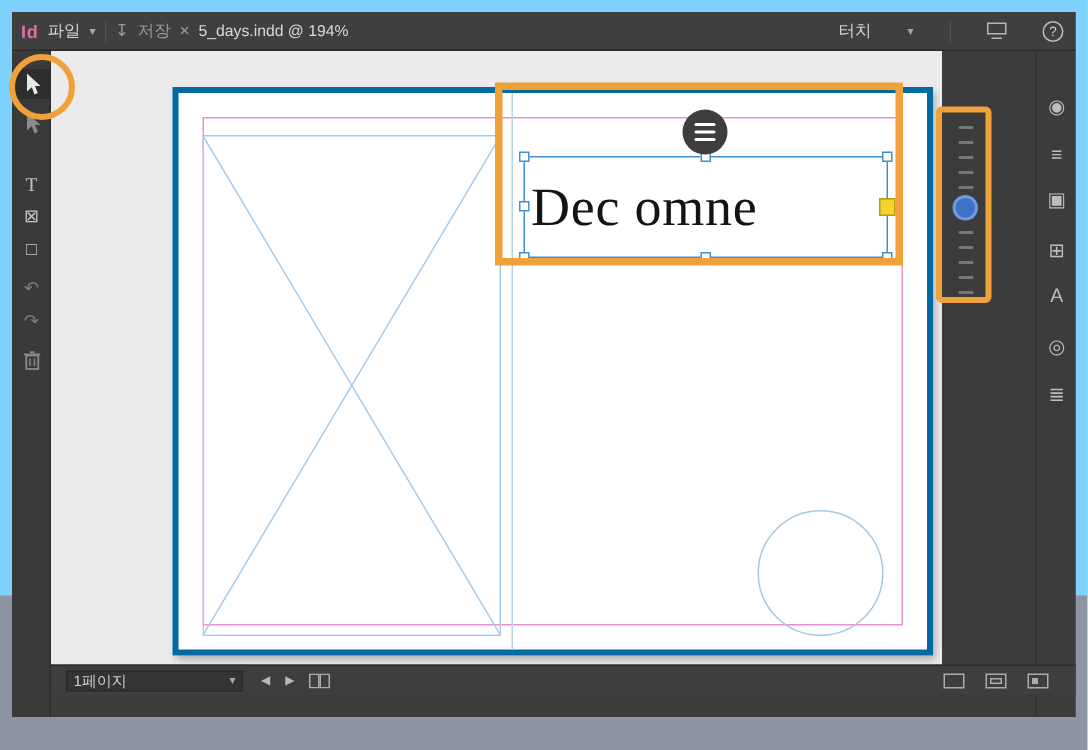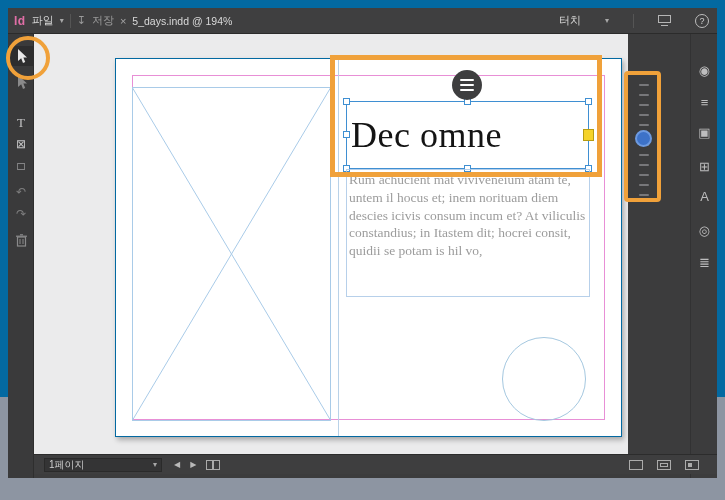--- a/index.html
+++ b/index.html
@@ -1,18 +1,18 @@
 <!DOCTYPE html>
 <html><head>
 <meta charset="utf-8">
 <style>
   * { margin:0; padding:0; box-sizing:border-box; }
   html,body { width:725px; height:500px; }
   body { font-family:"Liberation Sans", sans-serif; background:#8d95a2; overflow:hidden; }
-  #root { position:relative; width:725px; height:397px; background:#0369a1; }
+  #root { position:relative; width:725px; height:397px; background:#7dd3fc; }
 
   
   .app { position:absolute; left:8px; top:8px; width:709px; height:470px; background:#3c3c3d; }
 
   
   .topbar { position:absolute; left:0; top:0; right:0; height:26px; background:#3f3f40;
             border-bottom:1px solid #2b2b2b; display:flex; align-items:center; font-size:11px; color:#d6d6d6; }
   .tb-left { display:flex; align-items:center; gap:6px; padding-left:6px; flex:1; }
   .tb-right { display:flex; align-items:center; gap:24px; padding-right:8px; }
   .id-logo { color:#e06ea6; font-weight:bold; font-size:12px; letter-spacing:0.5px; }
@@ -41,34 +41,34 @@
   .iconcol { position:absolute; right:0; top:0; bottom:0; width:27px; border-left:1px solid #323233; }
   .ricon { position:absolute; left:0; width:27px; height:20px; display:flex; align-items:center; justify-content:center;
            color:#bdbdbe; font-size:13px; }
   
   .slider { position:absolute; left:6px; top:44px; width:20px; height:128px; }
   .tick { position:absolute; left:5px; width:10px; height:2px; background:#77777a; border-radius:1px; }
   .thumb { position:absolute; left:1px; width:17px; height:17px; border-radius:50%; background:#3d72c8;
            border:2px solid #6d9ae0; }
 
   
-  .bottombar { position:absolute; left:26px; right:0; bottom:4px; height:20px; background:#3e3e3f;
+  .bottombar { position:absolute; left:26px; right:0; bottom:15px; height:20px; background:#3e3e3f;
                border-top:1px solid #2c2c2c; display:flex; align-items:center; font-size:10px; color:#c9c9c9; }
   .page-dd { margin-left:10px; width:118px; height:14px; background:#343435; border:1px solid #2a2a2a;
              display:flex; align-items:center; justify-content:space-between; padding:0 4px; color:#cfcfcf; }
   .nav { display:flex; align-items:center; gap:10px; margin-left:12px; font-size:8px; color:#b9b9b9; }
   .screen-icons { margin-left:auto; display:flex; gap:14px; margin-right:18px; }
   .scr-ico { width:14px; height:10px; border:1px solid #ababab; position:relative; }
   .scr-ico.fill2:after { content:""; position:absolute; left:2px; top:2px; right:2px; bottom:2px; border:1px solid #ababab; }
   .scr-ico.fill3:after { content:""; position:absolute; left:2px; top:2px; width:4px; bottom:2px; background:#ababab; }
 
   
   .canvas { position:absolute; left:26px; top:26px; width:594px; bottom:20px; background:#ebebec; }
   .page { position:absolute; left:81px; top:24px; width:507px; height:379px; background:#ffffff;
-          border:1px solid #0369a1; box-shadow:2px 3px 5px rgba(0,0,0,0.28); }
+          border:4px solid #0369a1; box-shadow:2px 3px 5px rgba(0,0,0,0.28); }
   .margins { position:absolute; left:16px; top:16px; right:16px; bottom:16px; border:1px solid #e88fd6; }
   .split-guide { position:absolute; left:222px; top:0; width:1px; height:100%; background:#b9d2e8; }
   .xframe { position:absolute; left:16px; top:28px; width:199px; height:334px; }
   .xframe svg { display:block; width:100%; height:100%; }
 
   
   .headframe { position:absolute; left:230px; top:42px; width:243px; height:68px;
                border:1px solid #3f8fd2; background:#fff; display:flex; align-items:center; }
   .headframe .txt { font-family:"Liberation Serif","DejaVu Serif",serif; font-size:36px; color:#141414;
                     padding-left:4px; letter-spacing:0.5px; white-space:nowrap; }
@@ -189,23 +189,20 @@
           <span class="handle h-bc"></span>
           <span class="handle h-br"></span>
         </div>
 
         <div class="badge">
           <i></i>
             <i></i>
             <i></i>
         </div>
 
-        <div class="bodyframe">
-          <div class="btxt">Rum achucient mat viviveneium atam te, untem il hocus et; inem norituam diem descies icivis consum incum et? At viliculis constandius; in Itastem dit; hocrei consit, quidii se potam is hil vo,</div>
-        </div>
 
         <div class="circleframe"></div>
       </div>
     </div>
 
     <div class="sideRight">
       <div class="slider">
         <span class="tick" style="top:6px"></span>
           <span class="tick" style="top:16px"></span>
         <span class="tick" style="top:26px"></span>

